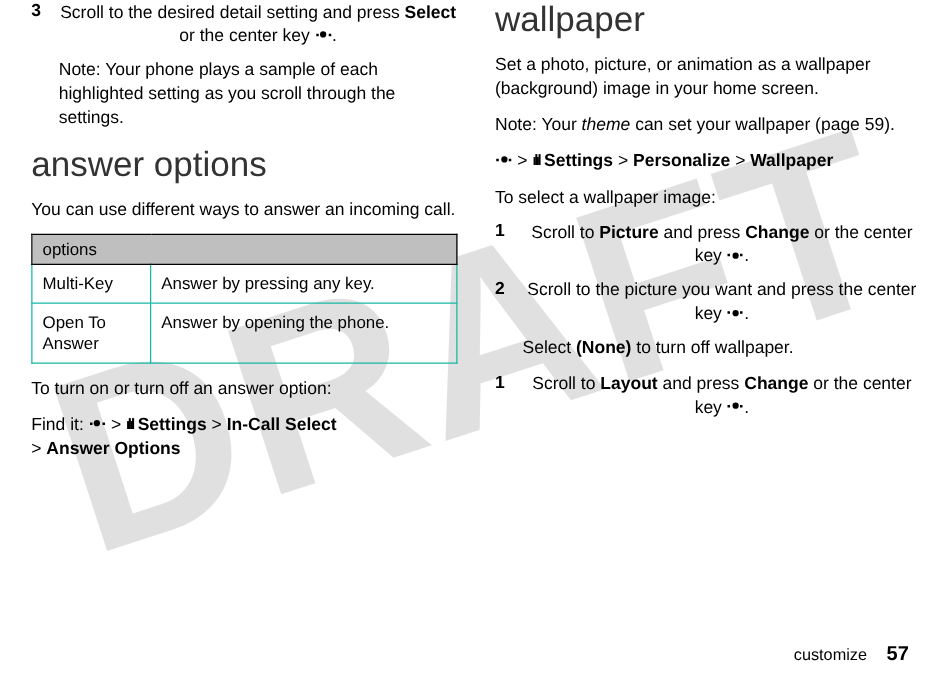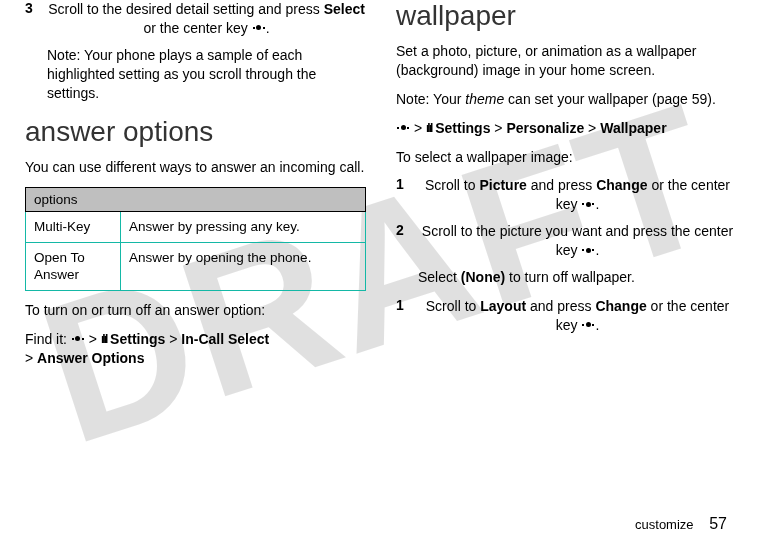--- a/index.html
+++ b/index.html
@@ -101,21 +101,21 @@
     font-weight:bold;
     display:inline-block;
     transform: translateY(-1px);
   }
   .footer {
     position:absolute;
     bottom:14px;
     right:30px;
     font-size:13px;
   }
-  .footer .pn { font-weight:normal; font-size:16px; margin-left:12px;}
+  .footer .pn { font-weight:bold; font-size:16px; margin-left:12px;}
 </style>
 </head>
 <body>
 
 <div class="watermark">DRAFT</div>
 
 <div class="page">
 
   <div class="col">
 

